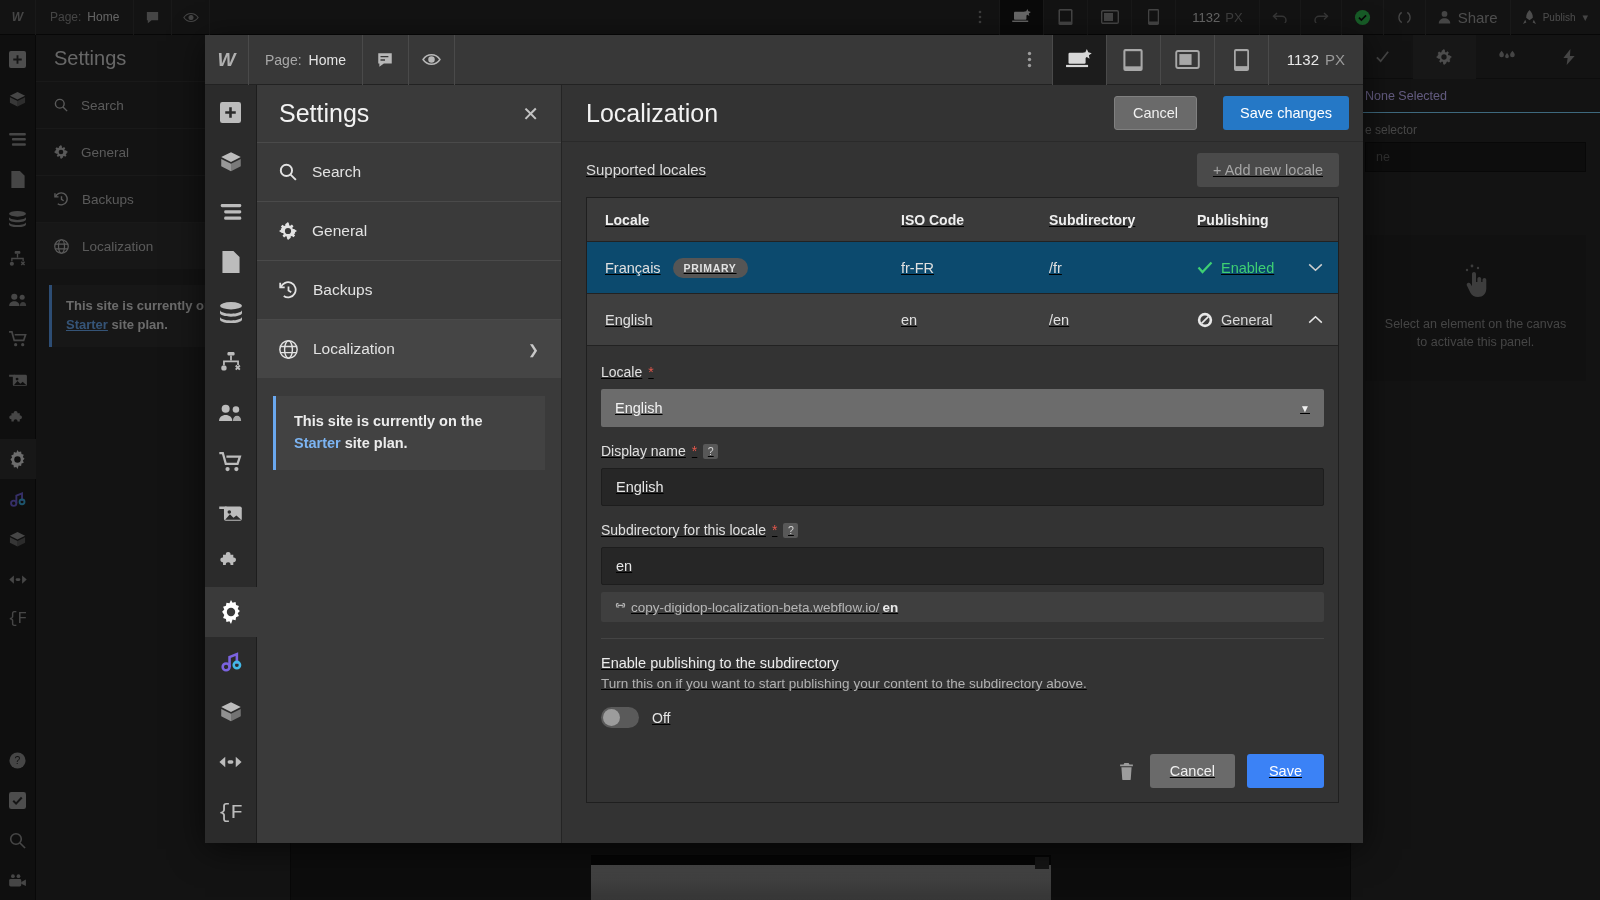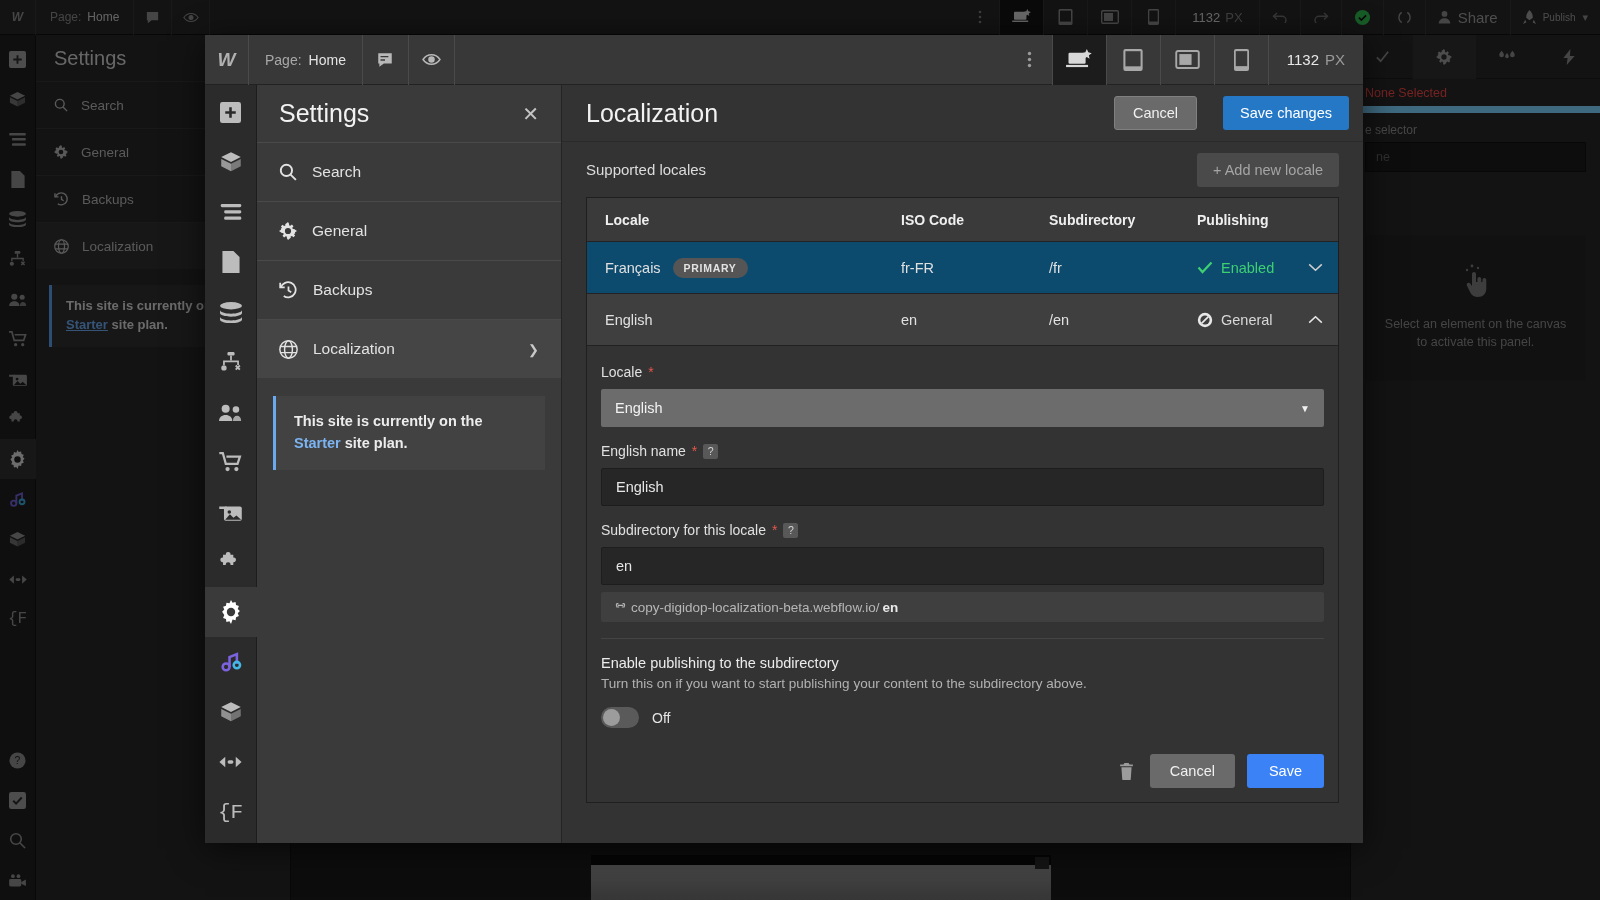--- a/index.html
+++ b/index.html
@@ -51,21 +51,21 @@
   .bg-panel .bp-note a { color:#6aa8ef; }
 
   
   .bg-right { position:absolute; right:0; top:35px; width:250px; bottom:0; background:#262626;
     border-left:1px solid #111; }
   .bg-right .br-tabs { height:44px; display:flex; align-items:center; border-bottom:1px solid #1b1b1b; }
   .bg-right .br-tab { flex:1; height:44px; display:flex; align-items:center; justify-content:center;
     color:#8a8a8a; }
   .bg-right .br-tab.active { background:#2e2e2e; }
   .bg-right .br-sel { height:34px; display:flex; align-items:center; padding:0 14px;
-    color:#ef4444; font-size:12.5px; border-bottom:7px solid #7dd3fc;}
+    color:#c4b5fd; font-size:12.5px; border-bottom:1px solid #7dd3fc;}
   .bg-right .br-lab { padding:10px 14px 5px; color:#8e8e8e; font-size:12px; }
   .bg-right .br-input { margin:0 14px; height:30px; background:#1a1a1a; border:1px solid #111;
     display:flex; align-items:center; padding:0 10px; color:#5e5e5e; font-size:12.5px; }
   .bg-right .br-empty { position:absolute; left:14px; right:14px; top:200px; background:#222;
     padding:28px 18px 30px; text-align:center; }
   .bg-right .br-empty .ic { color:#777; margin-bottom:14px; }
   .bg-right .br-empty p { color:#8a8a8a; font-size:12.5px; line-height:1.45; }
 
   
   .bg-canvas-wrap { position:absolute; left:291px; right:250px; top:35px; bottom:0; background:#1a1a1a;
@@ -126,21 +126,21 @@
   .m-main { flex:1; background:#333; display:flex; flex-direction:column; min-width:0; }
   .mm-head { height:57px; display:flex; align-items:center; padding:0 14px 0 24px;
     border-bottom:1px solid #2a2a2a; }
   .mm-head h1 { flex:1; color:#f2f2f2; font-size:25px; font-weight:normal; }
   .btn { border:none; cursor:pointer; font-family:inherit; }
   .btn-cancel { background:#6a6a6a; color:#f0f0f0; font-size:14.5px; padding:8px 18px; border-radius:3px;
     border:1px solid #808080; }
   .btn-primary { background:#2578c6; color:#fff; font-size:14.5px; padding:9px 17px; border-radius:3px;
     margin-left:26px; }
 
-  .mm-scroll { flex:1; overflow:hidden; padding:0 24px 12px 24px; }
+  .mm-scroll { flex:1; overflow:hidden; padding:0 24px 12px 24px;text-decoration:underline; }
   .mm-sub { height:55px; display:flex; align-items:center; }
   .mm-sub .t { flex:1; color:#dcdcdc; font-size:15px; }
   .btn-add { background:#4a4a4a; color:#a5a5a5; font-size:14.5px; padding:9px 16px; border-radius:3px; }
 
   .tbl { background:#2e2e2e; border:1px solid #1f1f1f; }
   .tr { display:flex; align-items:center; border-bottom:1px solid #222; }
   .th-row { height:44px; background:#3a3a3a; }
   .th-row .c { color:#efefef; font-size:14px; font-weight:bold; }
   .tr .c { padding:0 4px; }
   .c-locale { width:310px; padding-left:18px !important; display:flex; align-items:center; gap:12px; }
@@ -779,21 +779,21 @@
                     <span class="req">*</span>
                 </div>
                 <div class="f-select">
                   <span>English</span>
                   <span class="arw">▼</span>
                 </div>
               </div>
 
               <div class="f-group">
                 <div class="f-label">
-                  <span>English name</span>
+                  <span>Display name</span>
                     <span class="req">*</span>
                   <span class="qm">?</span>
                 </div>
                 <div class="f-input">English</div>
               </div>
 
               <div class="f-group">
                 <div class="f-label">
                   <span>Subdirectory for this locale</span>
                     <span class="req">*</span>

